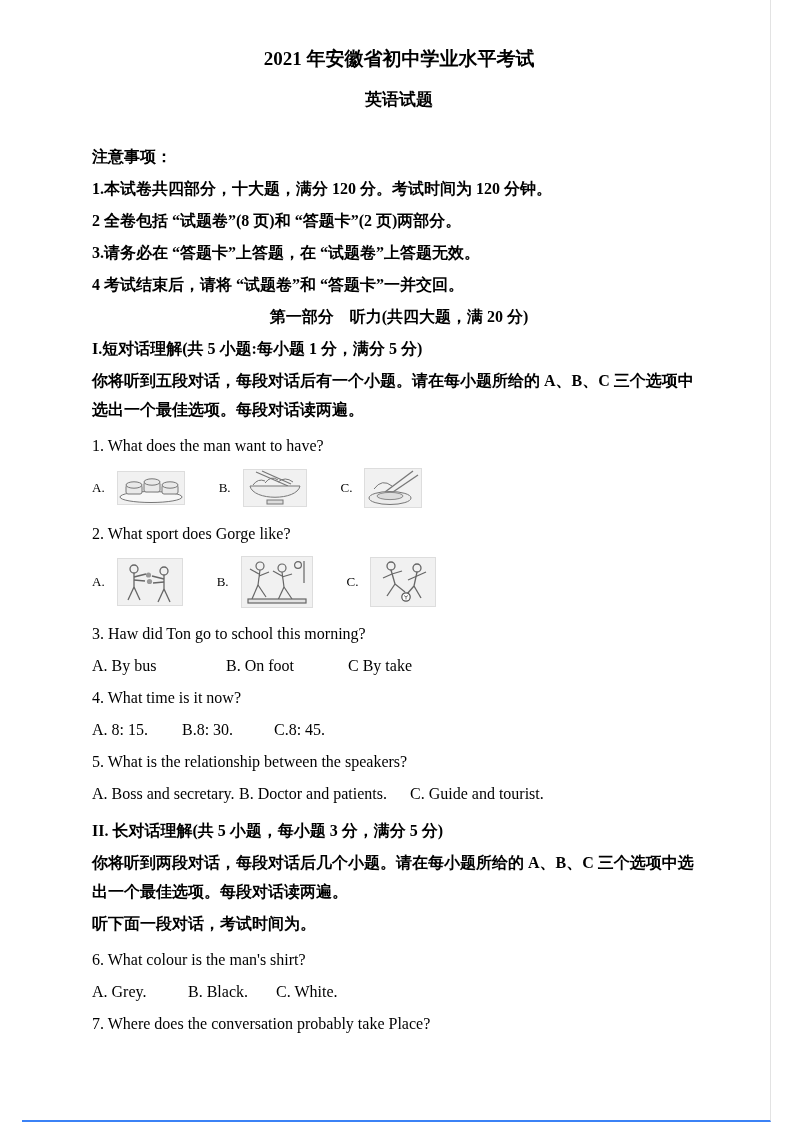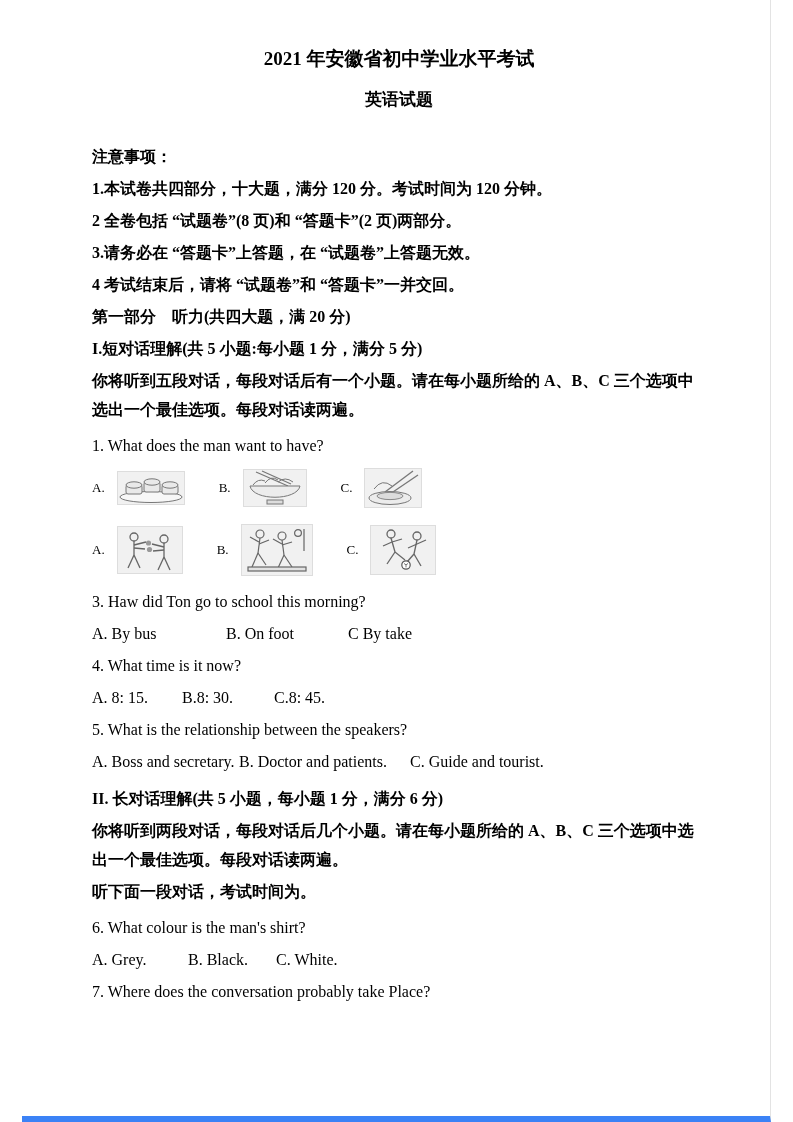--- a/index.html
+++ b/index.html
@@ -5,21 +5,21 @@
   * { box-sizing: border-box; }
   html, body { margin: 0; padding: 0; background: #ffffff; }
   .page {
     position: relative;
     width: 749px;
     min-height: 1122px;
     margin: 0 auto;
     padding: 46px 64px 30px 70px;
     background: #ffffff;
     border-right: 1px solid #e3e3e3;
-    border-bottom: 6px solid #3b82f6;
+    border-bottom: 2px solid #3b82f6;
     font-family: "Liberation Serif", "DejaVu Serif", serif;
     color: #000000;
   }
   .title {
     font-size: 19px;
     font-weight: bold;
     text-align: center;
     margin: 0 0 16px 0;
   }
   .subtitle {
@@ -27,21 +27,21 @@
     font-weight: bold;
     text-align: center;
     margin: 0 0 31px 0;
   }
   .cn {
     font-size: 16px;
     font-weight: bold;
     line-height: 29px;
     margin: 0 0 3px 0;
   }
-  .center { }
+  .center { text-align: center; }
   .q {
     font-size: 16px;
     font-weight: normal;
     line-height: 20px;
     margin: 12px 0 12px 0;
   }
   .opts-row {
     display: flex;
     align-items: center;
     font-size: 13px;
@@ -119,20 +119,21 @@
           <line x1="48" y1="2" x2="20" y2="23" stroke="#777" stroke-width="1.3"></line>
           <line x1="53" y1="6" x2="25" y2="25" stroke="#777" stroke-width="1.3"></line>
           <path d="M9 20 q8 -11 18 -3" fill="none" stroke="#777" stroke-width="1"></path>
           <ellipse cx="25" cy="29" rx="21" ry="6.5" fill="#ececec" stroke="#777" stroke-width="1"></ellipse>
           <ellipse cx="25" cy="27" rx="13" ry="3.6" fill="#dcdcdc" stroke="#888" stroke-width="1"></ellipse>
         </svg>
       </span>
     </div>
   </div>
 
+  <p class="q">2. What sport does Gorge like?</p>
   <div class="opts-row">
     <div class="opt-group">
       <span class="opt-label">A.</span>
       <span class="img-box">
         <svg width="64" height="46" viewBox="0 0 64 46">
           <g stroke="#666" stroke-width="1.3" fill="none">
             <circle cx="16" cy="10" r="4"></circle>
             <line x1="16" y1="14" x2="16" y2="28"></line>
             <line x1="16" y1="18" x2="28" y2="15"></line>
             <line x1="16" y1="21" x2="27" y2="22"></line>
@@ -213,21 +214,21 @@
     <span>C.8: 45.</span>
   </p>
 
   <p class="q">5. What is the relationship between the speakers?</p>
   <p class="q text-opts">
     <span style="width:143px">A. Boss and secretary.</span>
     <span style="width:167px">B. Doctor and patients.</span>
     <span>C. Guide and tourist.</span>
   </p>
 
-  <p class="cn">II. 长对话理解(共 5 小题，每小题 1 分，满分 6 分)</p>
+  <p class="cn">II. 长对话理解(共 5 小题，每小题 3 分，满分 5 分)</p>
   <p class="cn">你将听到两段对话，每段对话后几个小题。请在每小题所给的 A、B、C 三个选项中选出一个最佳选项。每段对话读两遍。</p>
   <p class="cn">听下面一段对话，考试时间为。</p>
 
   <p class="q">6. What colour is the man's shirt?</p>
   <p class="q text-opts">
     <span style="width:92px">A. Grey.</span>
     <span style="width:84px">B. Black.</span>
     <span>C. White.</span>
   </p>
 

